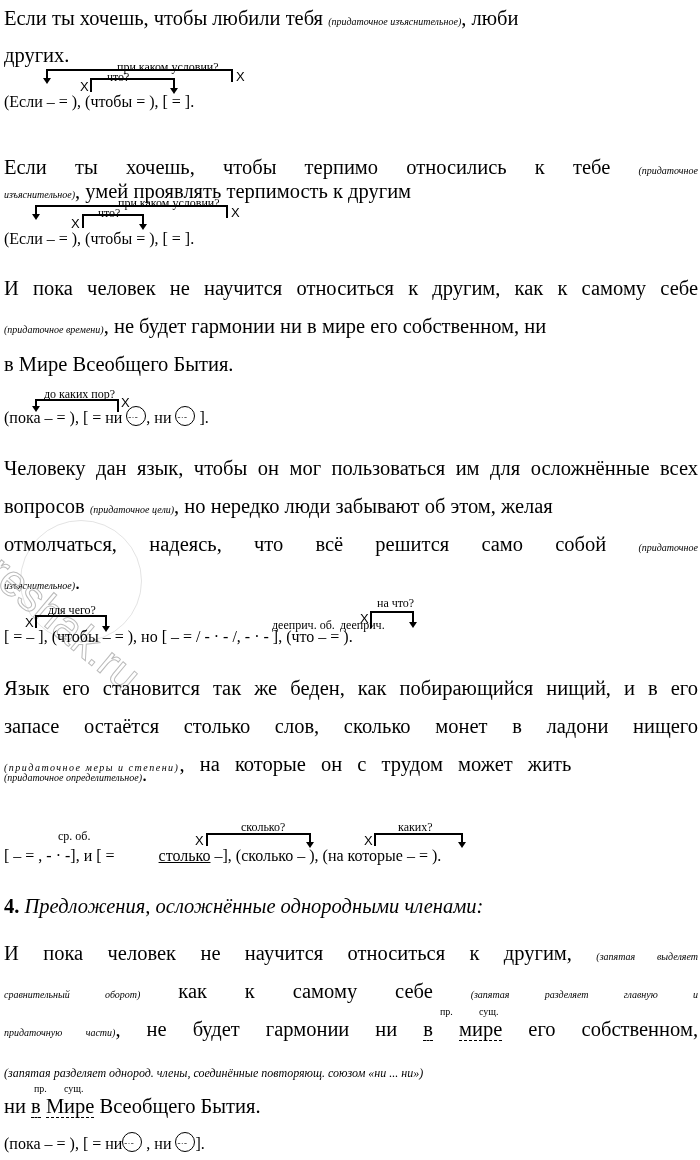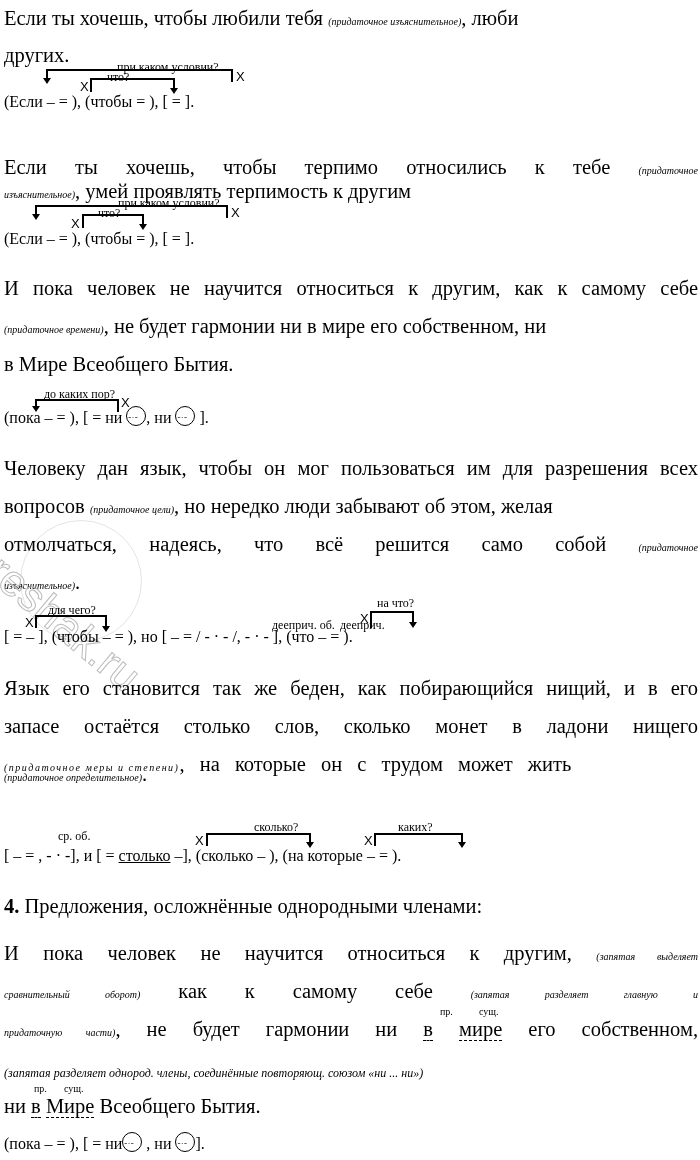--- a/index.html
+++ b/index.html
@@ -10,21 +10,21 @@
   .line {
     position: absolute; left: 4px; right: 2px; font-size: 20.5px; line-height: 24px;
     white-space: nowrap;
   }
   .justify { text-align: justify; text-align-last: justify; }
   .it { font-style: italic; font-size: 10px; }
   .scheme { position: absolute; left: 4px; font-size: 16px; line-height: 24px; white-space: nowrap; }
   .q { position: absolute; font-size: 12px; font-family: "Liberation Serif", serif; white-space: nowrap; line-height: 10px; }
   .xm { position: absolute; font-family: "Liberation Sans", sans-serif; font-size: 13px; line-height: 13px; }
   svg.ov { position: absolute; left: 0; top: 0; overflow: visible; pointer-events: none; }
-  .ul { text-decoration: underline; }
+  .ul { text-decoration: underline; margin-left: 40px; }
   .dul { border-bottom: 1px dashed #000; }
   .circ { display: inline-block; width: 18px; height: 18px; border: 1.5px solid #000; border-radius: 50%; vertical-align: -3px; position: relative; }
   .circ::after { content: "- · -"; position: absolute; left: 1px; top: -2px; font-size: 9px; letter-spacing: -1px; }
   .sup { position: absolute; font-size: 10px; line-height: 10px; }
   .watermark { position: absolute; left: 20px; top: 520px; width: 120px; height: 120px; border: 1px solid #ccc; border-radius: 50%; opacity: .55; }
   .wm-text { position: absolute; left: 10px; top: 545px; font-family: "Liberation Sans", sans-serif; font-size: 44px; color: transparent; -webkit-text-stroke: 1px #bbb; transform: rotate(40deg); transform-origin: left top; }
   b { font-weight: bold; }
 </style>
 </head>
 <body>
@@ -82,21 +82,21 @@
 <svg class="ov" width="700" height="1160">
   <polyline points="36,408 36,400 118,400 118,412" fill="none" stroke="#000" stroke-width="2"></polyline>
   <polygon points="32,406 40,406 36,412" fill="#000"></polygon>
 </svg>
 <div class="xm" style="left:121px;top:396px">X</div>
 <div class="scheme" style="top:406px">
   <span>(пока – = ), [ = ни </span><span class="circ"></span><span>, ни </span><span class="circ"></span><span> ].</span>
 </div>
 
 <div class="line justify" style="top:456px">
-  <span>Человеку дан язык, чтобы он мог пользоваться им для разрешения всех</span>
+  <span>Человеку дан язык, чтобы он мог пользоваться им для осложнённые всех</span>
 </div>
 <div class="line" style="top:494px">
   <span>вопросов </span><span class="it">(придаточное цели)</span><span>, но нередко люди забывают об этом, желая</span>
 </div>
 <div class="line justify" style="top:532px">
   <span>отмолчаться, надеясь, что всё решится само собой</span>
   <span class="it">(придаточное</span>
 </div>
 <div class="line" style="top:570px">
   <span class="it">изъяснительное)</span><span>.</span>
@@ -122,37 +122,37 @@
 <div class="line justify" style="top:714px">
   <span>запасе остаётся столько слов, сколько монет в ладони нищего</span>
 </div>
 <div class="line" style="top:752px">
   <span class="it" style="letter-spacing:1.5px">(придаточное меры и степени)</span><span style="word-spacing:10px">, на которые он с трудом может жить</span>
 </div>
 <div class="line" style="top:762px">
   <span class="it">(придаточное определительное)</span><span>.</span>
 </div>
 <div class="q" style="left:58px;top:831px">ср. об.</div>
-<div class="q" style="left:254px;top:822px">сколько?</div>
+<div class="q" style="left:241px;top:822px">сколько?</div>
 <div class="q" style="left:398px;top:822px">каких?</div>
 <svg class="ov" width="700" height="1160">
   <polyline points="207,846 207,834 310,834 310,842" fill="none" stroke="#000" stroke-width="2"></polyline>
   <polygon points="306,842 314,842 310,848" fill="#000"></polygon>
   <polyline points="375,846 375,834 462,834 462,842" fill="none" stroke="#000" stroke-width="2"></polyline>
   <polygon points="458,842 466,842 462,848" fill="#000"></polygon>
 </svg>
 <div class="xm" style="left:195px;top:834px">X</div>
 <div class="xm" style="left:364px;top:834px">X</div>
 <div class="scheme" style="top:844px">
   <span>[ – = , - · -], и [ = </span><span class="ul">столько</span><span> –], (сколько – ), (на которые – = ).</span>
 </div>
 
 <div class="line" style="top:894px">
   <b>4.</b>
-  <span style="">Предложения, осложнённые однородными членами:</span>
+  <span style="font-style:italic">Предложения, осложнённые однородными членами:</span>
 </div>
 
 <div class="line justify" style="top:941px">
   <span>И пока человек не научится относиться к другим,</span>
   <span class="it">(запятая выделяет</span>
 </div>
 <div class="line justify" style="top:979px">
   <span class="it">сравнительный оборот)</span><span> как к самому себе </span><span class="it">(запятая разделяет главную и</span>
 </div>
 <div class="sup" style="left:440px;top:1007px">пр.</div>

